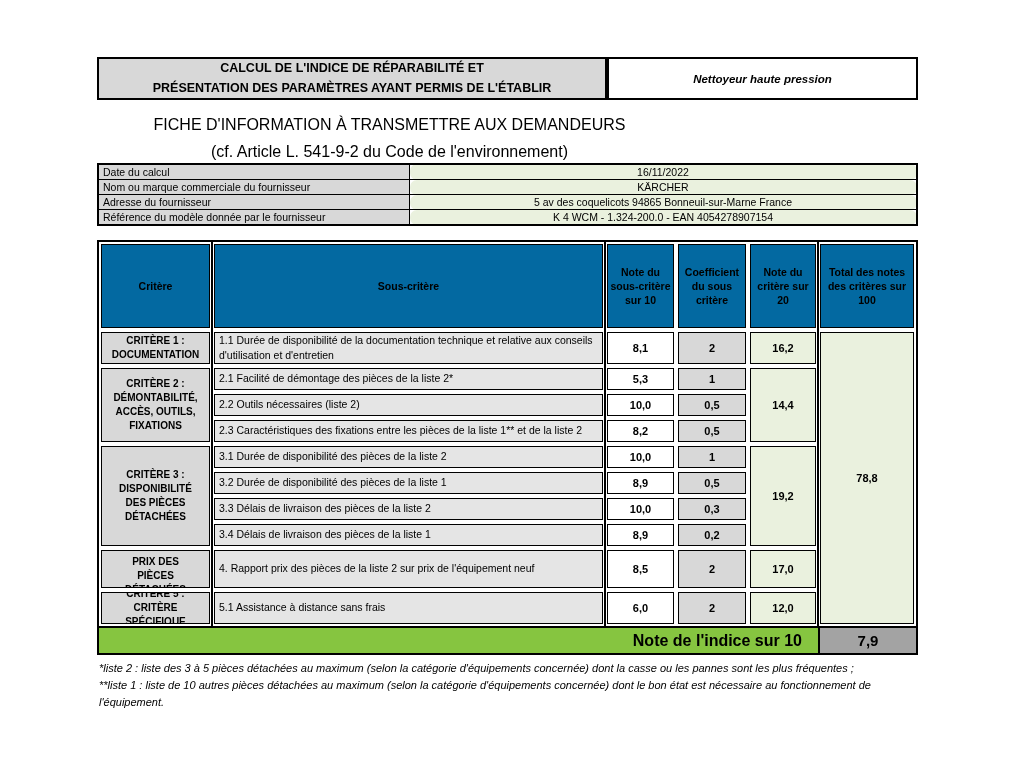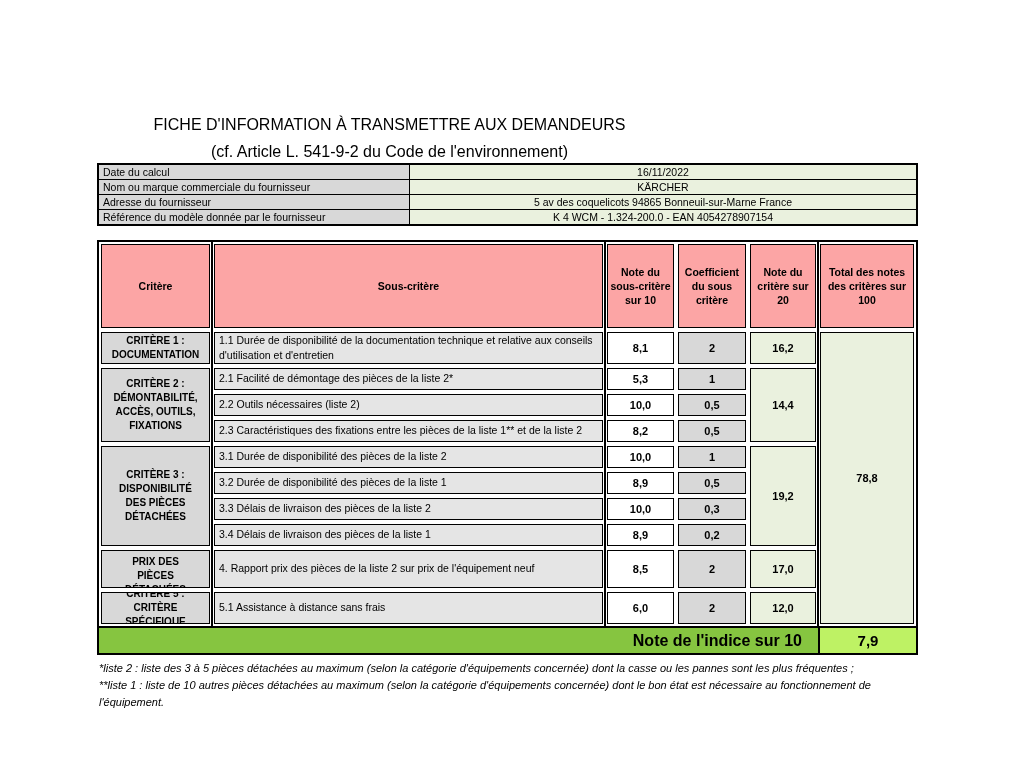--- a/index.html
+++ b/index.html
@@ -25,36 +25,36 @@
 
   
   .subtitle{position:absolute;top:111px;left:97px;width:585px;text-align:center;
     font-weight:normal;font-size:16px;line-height:1.7;}
 
   
   .info-table{position:absolute;top:163px;left:97px;width:821px;border-collapse:collapse;table-layout:fixed;}
   .info-table{border:2px solid #000;}
   .info-table td{border:1px solid #000;height:14px;font-size:10.5px;padding:0 4px;overflow:hidden;white-space:nowrap;margin-top:12px;}
   .info-table .ilabel{background:#d8d8d8;width:302px;}
-  .info-table .ivalue{background:#eaf1de;text-align:center;}
+  .info-table .ivalue{background:#eaf1de;text-align:center;border-radius:7px;}
 
   
   .main-table{
     position:absolute;top:240px;left:97px;width:821px;height:415px;
     box-sizing:border-box;border:2px solid #000;background:#fff;
     display:grid;
     grid-template-columns:113px 393px 71px 72px 70px 1fr;
     grid-template-rows:88px 36px 26px 26px 26px 26px 26px 26px 26px 42px 36px 1fr;
   }
   .cell{
     margin:2px;border:1px solid #000;box-sizing:border-box;
     display:flex;align-items:center;justify-content:center;
     overflow:hidden;
   }
-  .hcell{background:#fca5a5;font-weight:bold;font-size:10.5px;text-align:center;line-height:1.35;padding:0 2px;}
+  .hcell{background:#0369a1;font-weight:bold;font-size:10.5px;text-align:center;line-height:1.35;padding:0 2px;}
   .crit{background:#d8d8d8;font-weight:bold;font-size:10px;text-align:center;line-height:1.4;padding:0 19px;}
   .sub{background:#e5e5e5;font-size:10.5px;justify-content:flex-start;text-align:left;line-height:1.45;padding:0 8px 0 4px;}
   .n10{background:#fff;font-weight:bold;font-size:11px;}
   .coef{background:#d8d8d8;font-weight:bold;font-size:11px;}
   .n20{background:#eaf1de;font-weight:bold;font-size:11px;}
   .total{background:#eaf1de;font-weight:bold;font-size:11px;}
 
   
   .h1{grid-row:1;grid-column:1}.h2{grid-row:1;grid-column:2}.h3{grid-row:1;grid-column:3}
   .h4{grid-row:1;grid-column:4}.h5{grid-row:1;grid-column:5}.h6{grid-row:1;grid-column:6}
@@ -86,34 +86,43 @@
   .vbar3{left:718px;height:calc(100% - 27px);}
 
   
   .g-label{
     grid-row:12;grid-column:1/6;margin:0;border:none;border-top:2px solid #000;
     background:#86c540;display:flex;align-items:center;justify-content:flex-end;
     font-weight:bold;font-size:16px;padding-right:16px;box-sizing:border-box;
   }
   .g-score{
     grid-row:12;grid-column:6;margin:0;border:none;border-top:2px solid #000;border-left:2px solid #000;
-    background:#bef264;display:flex;align-items:center;justify-content:center;
+    background:#a3a3a3;display:flex;align-items:center;justify-content:center;
     font-weight:bold;font-size:15px;box-sizing:border-box;
   }
 
   
   .footnotes{position:absolute;top:660px;left:99px;width:795px;
     font-style:italic;font-size:11px;line-height:1.55;}
   .footnotes p{margin:0;}
 </style>
 </head>
 <body>
 
 <div class="page">
 
+  <div class="header-row">
+    <div class="title-box">
+      <div>CALCUL DE L'INDICE DE RÉPARABILITÉ ET</div>
+      <div>PRÉSENTATION DES PARAMÈTRES AYANT PERMIS DE L'ÉTABLIR</div>
+    </div>
+    <div class="product-box">
+      <span>Nettoyeur haute pression</span>
+    </div>
+  </div>
 
   <div class="subtitle">
     <div>FICHE D'INFORMATION À TRANSMETTRE AUX DEMANDEURS</div>
     <div>(cf. Article L. 541-9-2 du Code de l'environnement)</div>
   </div>
 
   <table class="info-table">
     <tbody>
       <tr>
         <td class="ilabel">Date du calcul</td>

